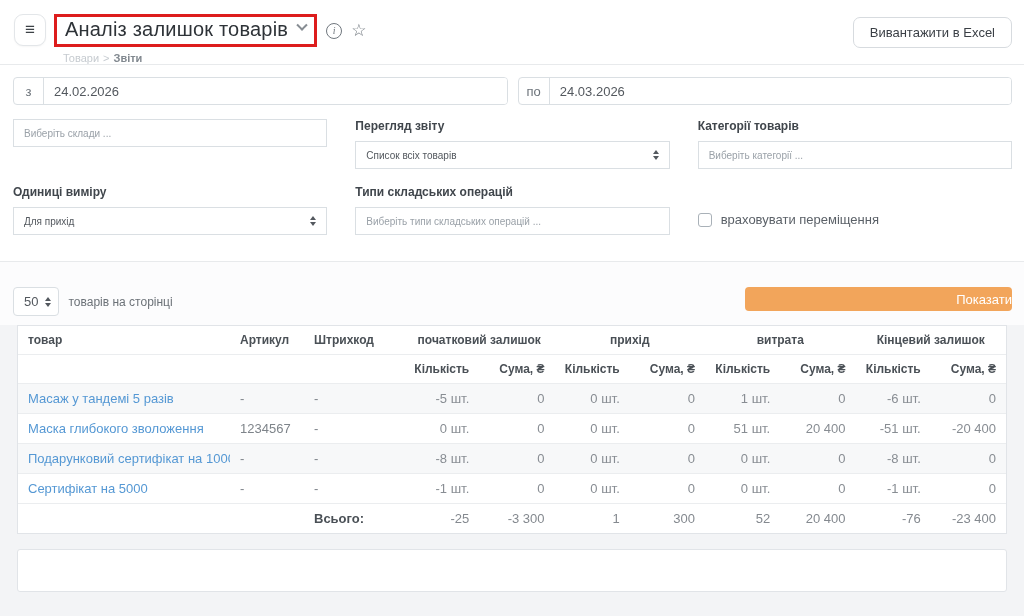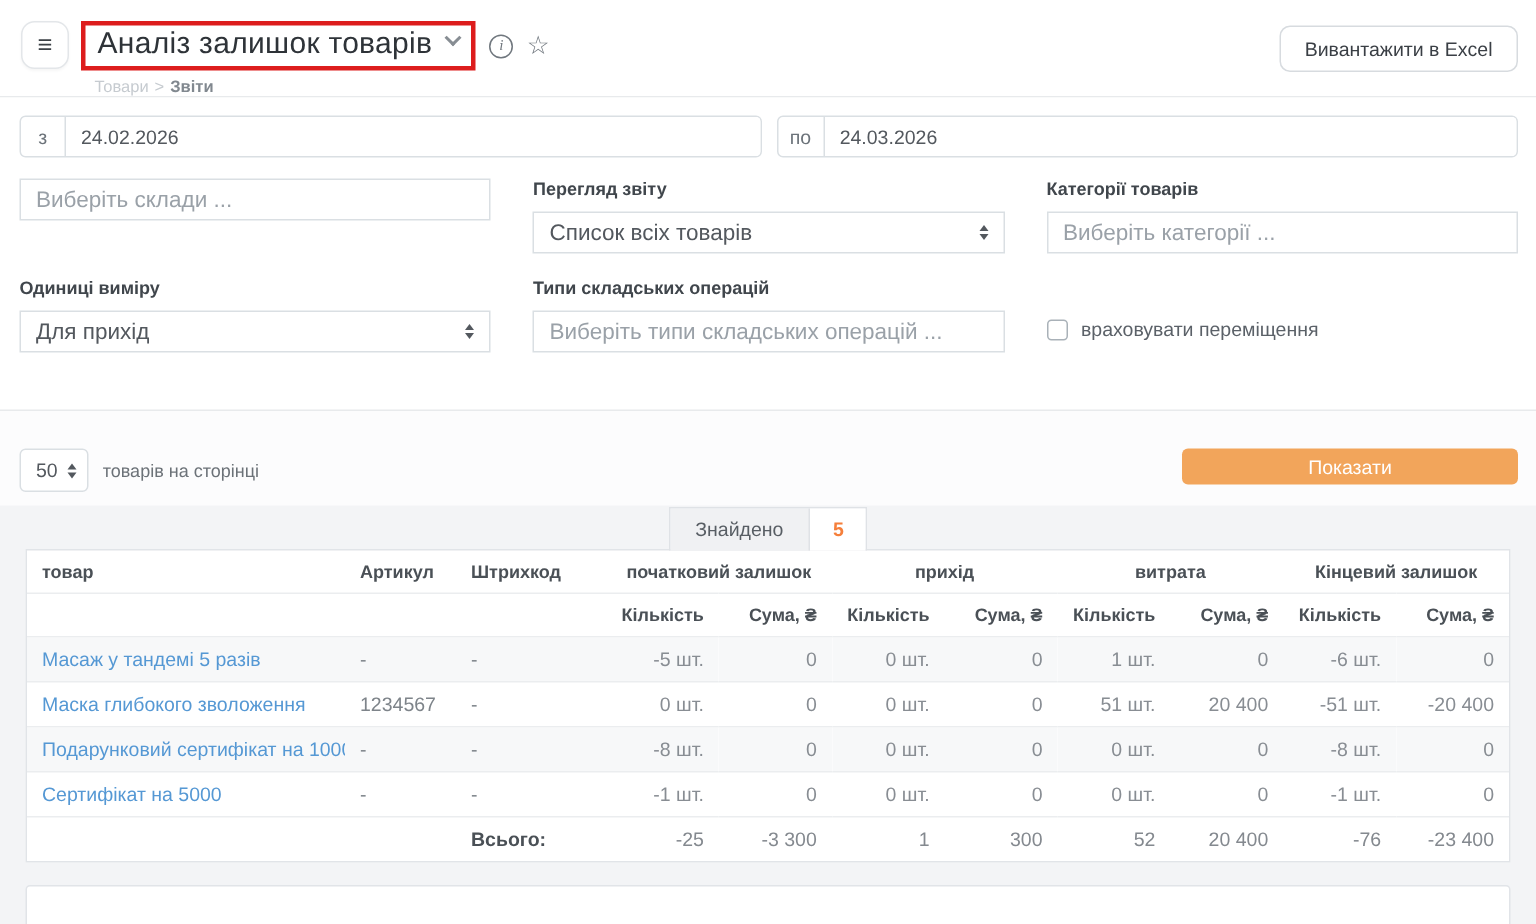--- a/index.html
+++ b/index.html
@@ -32,44 +32,44 @@
 
   
   .filters { background:#fff; padding:12px 12px 26px 13px; border-bottom:1px solid #e8eaec; }
   .date-row { display:grid; grid-template-columns:1fr 1fr; column-gap:10px; margin-bottom:14px; }
   .igroup { display:flex; border:1px solid #dadfe3; border-radius:4px; height:28px; background:#fff; overflow:hidden; }
   .igroup .prefix { display:flex; align-items:center; justify-content:center; min-width:30px;
                     border-right:1px solid #dadfe3; color:#6c737a; font-size:13px; padding:0 8px; }
   .igroup input { border:0; outline:0; flex:1; font-size:13px; color:#53585e; padding:0 10px;
                   font-family:"Liberation Sans", sans-serif; }
   .fgrid { display:grid; grid-template-columns:1fr 1fr 1fr; column-gap:28px; margin-bottom:16px; }
-  .fgrid:last-child { margin-bottom:12px; }
+  .fgrid:last-child { margin-bottom:0; }
   .flabel { font-size:12px; font-weight:bold; color:#40464c; margin-bottom:8px; }
   .fld input, .sel { width:100%; height:28px; border:1px solid #dadfe3; border-radius:0;
-                     font-size:15px; color:#53585e; padding:0 10px; outline:0; background:#fff;
+                     font-size:10px; color:#53585e; padding:0 10px; outline:0; background:#fff;
                      font-family:"Liberation Sans", sans-serif; }
   .fld input::placeholder { color:#9aa1a8; }
   .sel { display:flex; align-items:center; justify-content:space-between; cursor:pointer; }
   .ud { display:inline-flex; flex-direction:column; gap:2px; }
   .ud i { display:block; width:0; height:0; border-left:3.5px solid transparent; border-right:3.5px solid transparent; }
   .ud i.u { border-bottom:4px solid #53585e; }
   .ud i.d { border-top:4px solid #53585e; }
   .chk-wrap { display:flex; align-items:center; gap:9px; margin-top:27px; cursor:pointer; }
   .chkbox { width:14px; height:14px; border:1px solid #a9b1b8; border-radius:3px; background:#fff; cursor:pointer; }
   .chk-label { font-size:13px; color:#5b6168; }
 
   
   .toolbar { background:#fcfcfd; padding:25px 12px 0 13px; height:63px;
              display:flex; justify-content:space-between; align-items:flex-start; }
   .pp-left { display:flex; align-items:center; gap:9px; }
   .pp-select { display:flex; align-items:center; gap:7px; border:1px solid #dadfe3; border-radius:4px;
                background:#fff; height:29px; padding:0 7px 0 10px; font-size:13px; color:#53585e; cursor:pointer; }
   .pp-label { font-size:12px; color:#6c7278; }
-  .show-btn { width:224px; height:24px; background:#f2a55b; border:0; border-radius:4px;
-              color:#fff; font-size:13px; cursor:pointer; font-family:"Liberation Sans", sans-serif; }
+  .show-btn { width:267px; height:24px; background:#f2a55b; border:0; border-radius:4px;
+              color:#fff; font-size:13px; cursor:pointer; font-family:"Liberation Sans", sans-serif;text-align:right; }
 
   
   .results { background:#f3f4f6; height:321px; padding:0 17px; }
   .found-tab { display:flex; width:fit-content; margin:0 auto; border:1px solid #dfe2e6; border-bottom:0;
                position:relative; top:1px; z-index:2; font-size:13px; }
   .found-l { background:#f0f1f3; color:#585e64; padding:6px 17px 7px; border-right:1px solid #dfe2e6; }
   .found-r { background:#fff; color:#f57f3b; font-weight:bold; padding:6px 15px 7px; }
 
   .table-card { background:#fff; border:1px solid #e1e4e8; position:relative; z-index:1; }
   table { width:100%; border-collapse:collapse; table-layout:fixed; }
@@ -177,24 +177,20 @@
           <i class="u"></i>
           <i class="d"></i>
         </span>
     </div>
     <span class="pp-label">товарів на сторінці</span>
   </div>
   <button class="show-btn">Показати</button>
 </section>
 
 <section class="results">
-  <div class="found-tab">
-    <span class="found-l">Знайдено</span>
-    <span class="found-r">5</span>
-  </div>
 
   <div class="table-card">
     <table>
       <colgroup>
         <col class="c1">
           <col class="c2">
           <col class="c3">
         <col>
           <col>
           <col>

